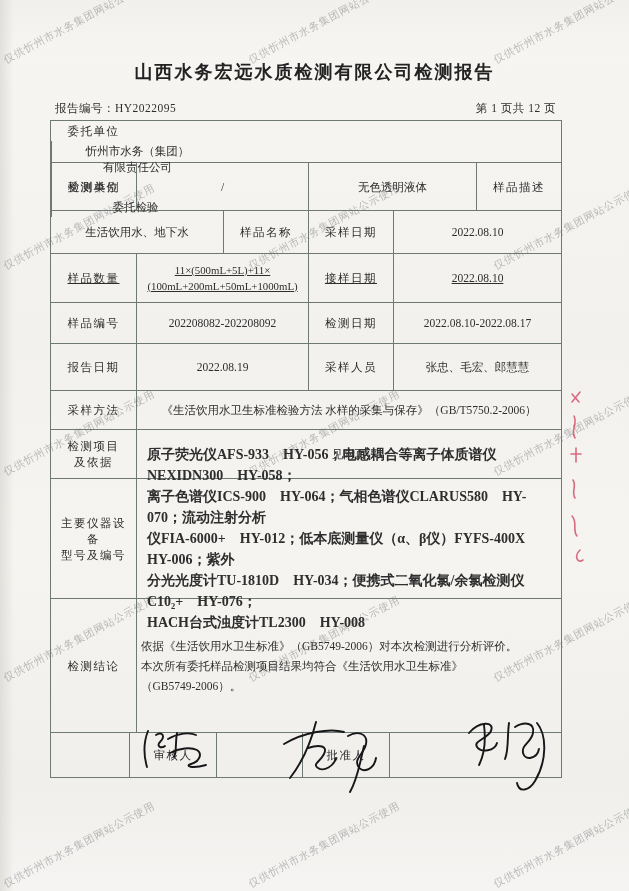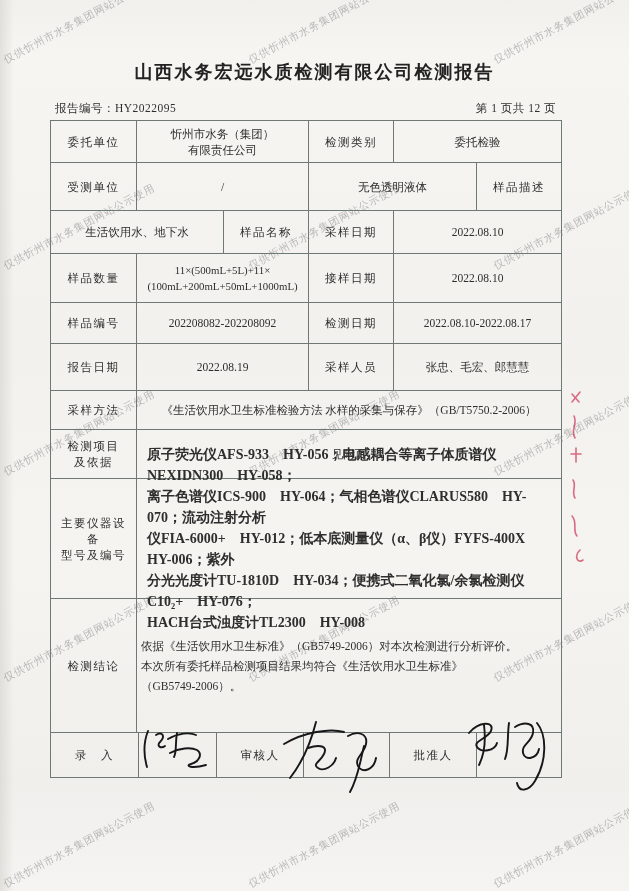--- a/index.html
+++ b/index.html
@@ -31,31 +31,31 @@
     font-size:18px;font-weight:bold;letter-spacing:2px;color:#222;
   }
   .meta{position:absolute;z-index:2;left:55px;top:101px;width:501px;font-size:11.5px;letter-spacing:.5px;}
   .meta .pageinfo{position:absolute;right:0;top:0;}
   
   .tbl{
     position:absolute;z-index:2;left:50px;top:120px;width:510px;
     border:1px solid var(--line);background:transparent;
   }
   .tr{display:flex;border-top:1px solid var(--line);}
-  .tr:first-child{border-top:none;}
+  .tr:first-child{border-top:none;flex-direction:column;}
   .td{
     box-sizing:border-box;display:flex;align-items:center;justify-content:center;
     border-left:1px solid var(--line);text-align:center;
     font-size:11.5px;line-height:16px;padding:2px 4px;
   }
   .td:first-child{border-left:none;}
   .lab{letter-spacing:1.5px;}
   .lines{white-space:pre-line;}
   .w1{width:85px;}.w2{width:172px;}.w3{width:85px;}.w4{width:168px;}.wspan{width:425px;text-align:center;}
-  .h1{height:41px;}.h2{height:47px;}.h3{height:42px;}.h4{height:48px;}.h5{height:40px;}
+  .h1{height:41px;}.h2{height:47px;}.h3{height:42px;}.h4{height:48px;text-decoration:underline;}.h5{height:40px;}
   .h6{height:46px;}.h7{height:38px;}.h8{height:48px;}.h9{height:119px;}.h10{height:133px;}.h11{height:44px;}
   .small{font-size:10.8px;}
   .left{justify-content:flex-start;text-align:left;}
   .instr{line-height:21px;padding:8px 10px;font-size:14px;font-weight:bold;}
   .concl{line-height:20px;padding:6px 4px;font-size:11.5px;}
   .s1{width:87px;}.s2{width:78px;}.s3{width:87px;}.s4{width:86px;}.s5{width:87px;}.s6{width:85px;}
   
   .sig{position:absolute;z-index:3;pointer-events:none;}
   .sig path{fill:none;stroke:#17171a;stroke-width:1.9;stroke-linecap:round;stroke-linejoin:round;}
   .redmarks path{fill:none;stroke:rgba(206,54,84,.72);stroke-width:1.6;stroke-linecap:round;}
@@ -158,21 +158,20 @@
     </div>
 
     <div class="tr h10">
       <div class="td lab w1">检测结论</div>
       <div class="td wspan lines left concl">依据《生活饮用水卫生标准》（GB5749-2006）对本次检测进行分析评价。
 本次所有委托样品检测项目结果均符合《生活饮用水卫生标准》
 （GB5749-2006）。</div>
     </div>
 
     <div class="tr h11">
-      <div class="td lab s1">录　入</div>
       <div class="td s2"></div>
       <div class="td lab s3">审核人</div>
       <div class="td s4"></div>
       <div class="td lab s5">批准人</div>
       <div class="td s6"></div>
     </div>
 
   </div>
 
   <svg class="sig" style="left:132px;top:722px;" width="92" height="56" viewBox="0 0 92 56">

